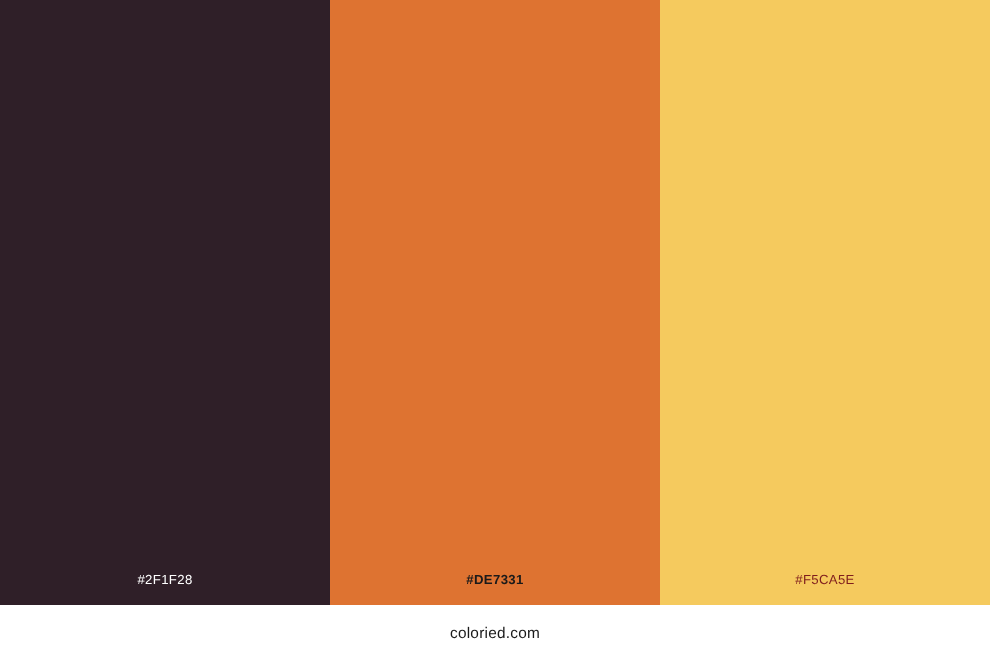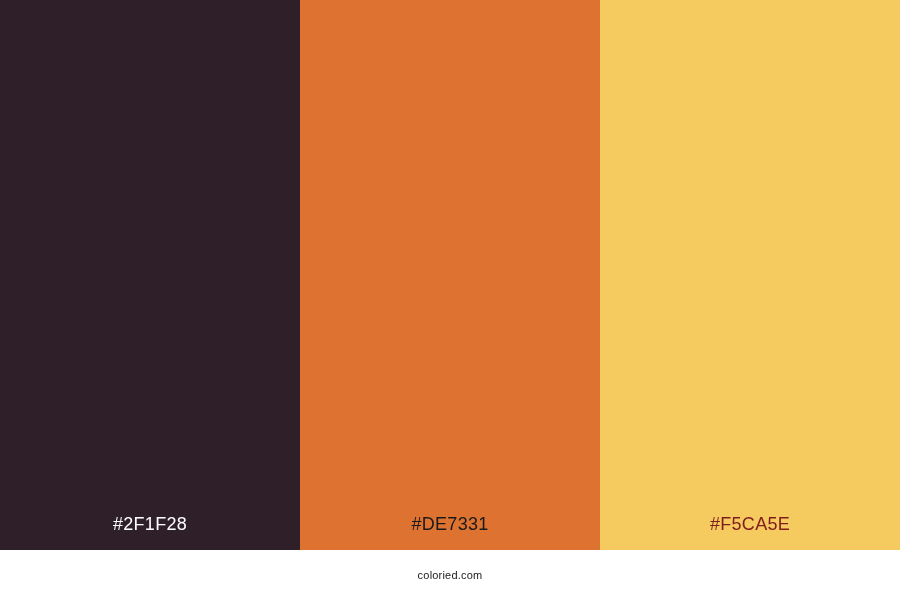--- a/index.html
+++ b/index.html
@@ -34,21 +34,21 @@
     position: relative;
     display: flex;
     align-items: flex-end;
     justify-content: center;
     box-sizing: border-box;
   }
   .swatch-label {
     display: block;
     width: 100%;
     text-align: center;
-    font-size: 18px;
+    font-size: 12px;
     letter-spacing: 0.3px;
     line-height: 1;
     padding-bottom: 17px;
     font-family: "Liberation Sans", "DejaVu Sans", sans-serif;
     user-select: none;
   }
   .label-light {
     color: #ffffff;
   }
   .label-dark {
@@ -57,41 +57,41 @@
   .footer {
     width: 900px;
     height: 50px;
     flex: 0 0 50px;
     background: #ffffff;
     display: flex;
     align-items: center;
     justify-content: center;
   }
   .footer-text {
-    font-size: 11px;
+    font-size: 14px;
     color: #1a1a1a;
     letter-spacing: 0.2px;
     line-height: 1;
     font-family: "Liberation Sans", "DejaVu Sans", sans-serif;
     user-select: none;
   }
 </style>
 </head>
 <body style="background-color: rgb(255, 255, 255);">
 
 <div class="palette-page">
 
   <div class="swatch-strip">
 
     <div class="swatch" id="swatch-0" style="background-color: rgb(47, 31, 40);">
       <span class="swatch-label label-light" style="color: rgb(255, 255, 255);">#2F1F28</span>
     </div>
 
 
-    <div class="swatch" id="swatch-2" style="background-color: rgb(222, 115, 49);">
+    <div class="swatch" id="swatch-2" style="background-color: rgb(222, 115, 49); font-weight: bold;">
       <span class="swatch-label label-dark" style="color: rgb(26, 26, 26);">#DE7331</span>
     </div>
 
     <div class="swatch" id="swatch-3" style="background-color: rgb(245, 202, 94);">
       <span class="swatch-label label-dark" style="color: #7f1d1d;">#F5CA5E</span>
     </div>
 
 
   </div>
 

